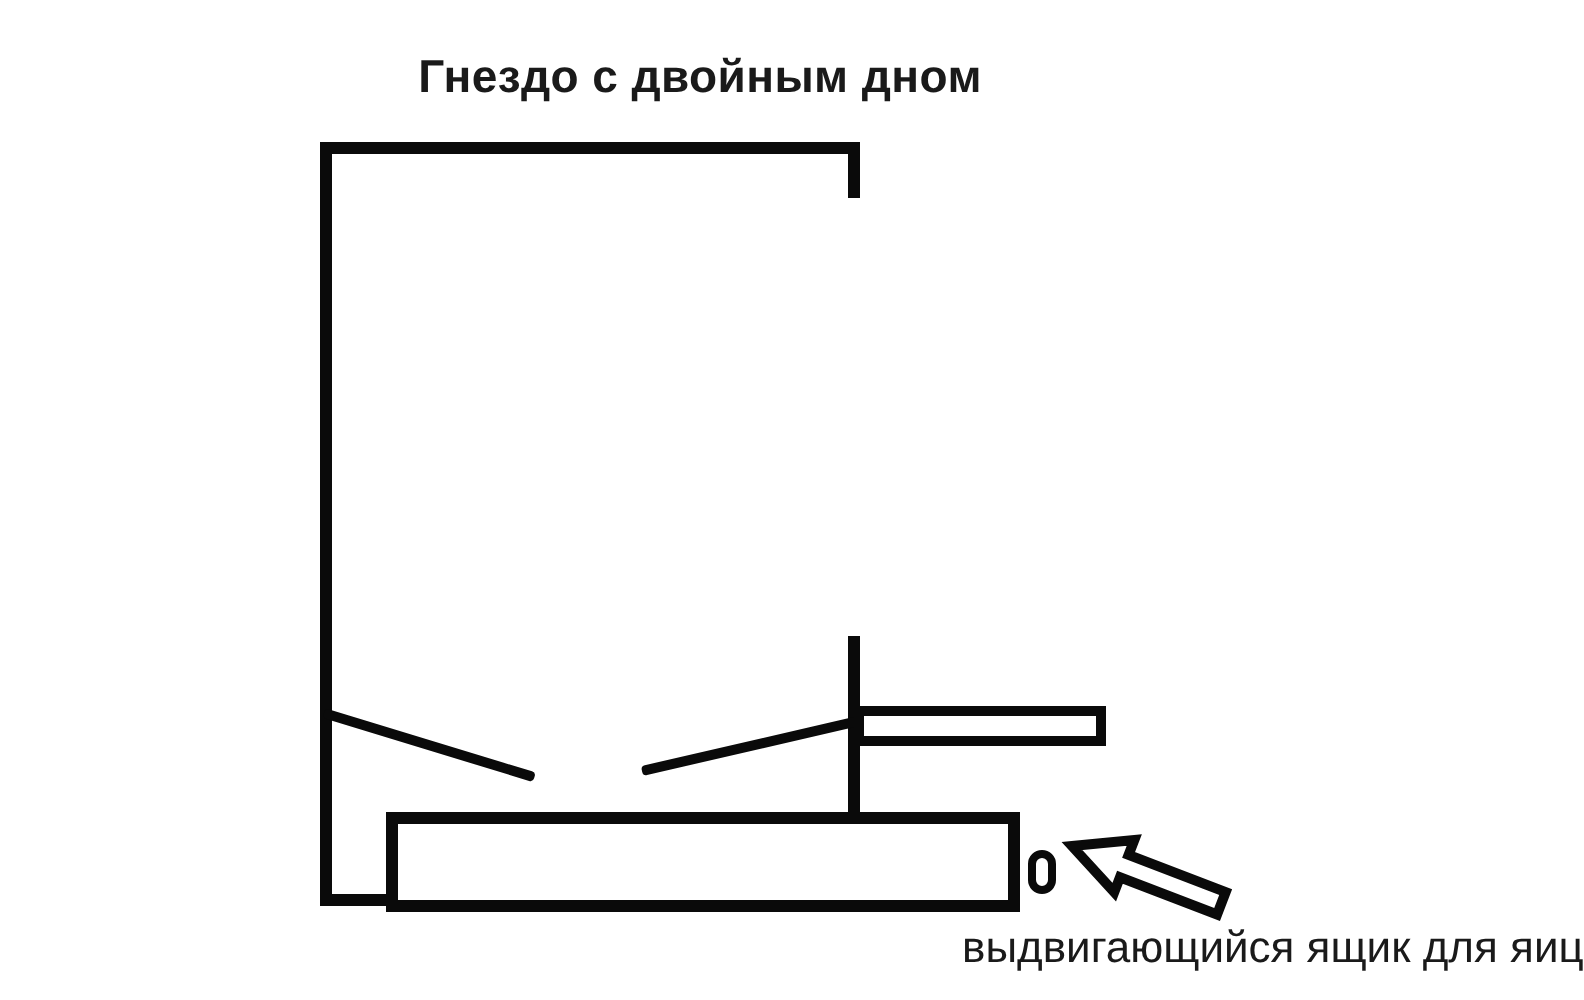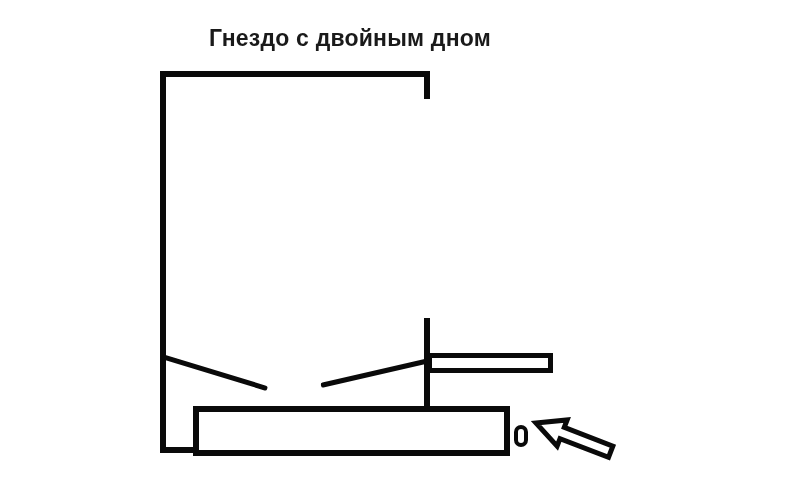--- a/index.html
+++ b/index.html
@@ -106,14 +106,15 @@
   <div class="outlined-box" id="side-shelf"></div>
 
   <div class="outlined-box" id="egg-drawer"></div>
 
   <div id="drawer-knob"></div>
 
   <svg id="arrow-svg" viewBox="0 0 792 500" xmlns="http://www.w3.org/2000/svg">
     <polygon transform="translate(536,423) rotate(21)" points="0,0 28,-14 28,-6 80,-6 80,6 28,6 28,14" fill="#ffffff" stroke="#0a0a0a" stroke-width="5" stroke-linejoin="miter"></polygon>
   </svg>
 
+  <div id="label-drawer">выдвигающийся ящик для яиц</div>
 
 </div>
 
 </body></html>

